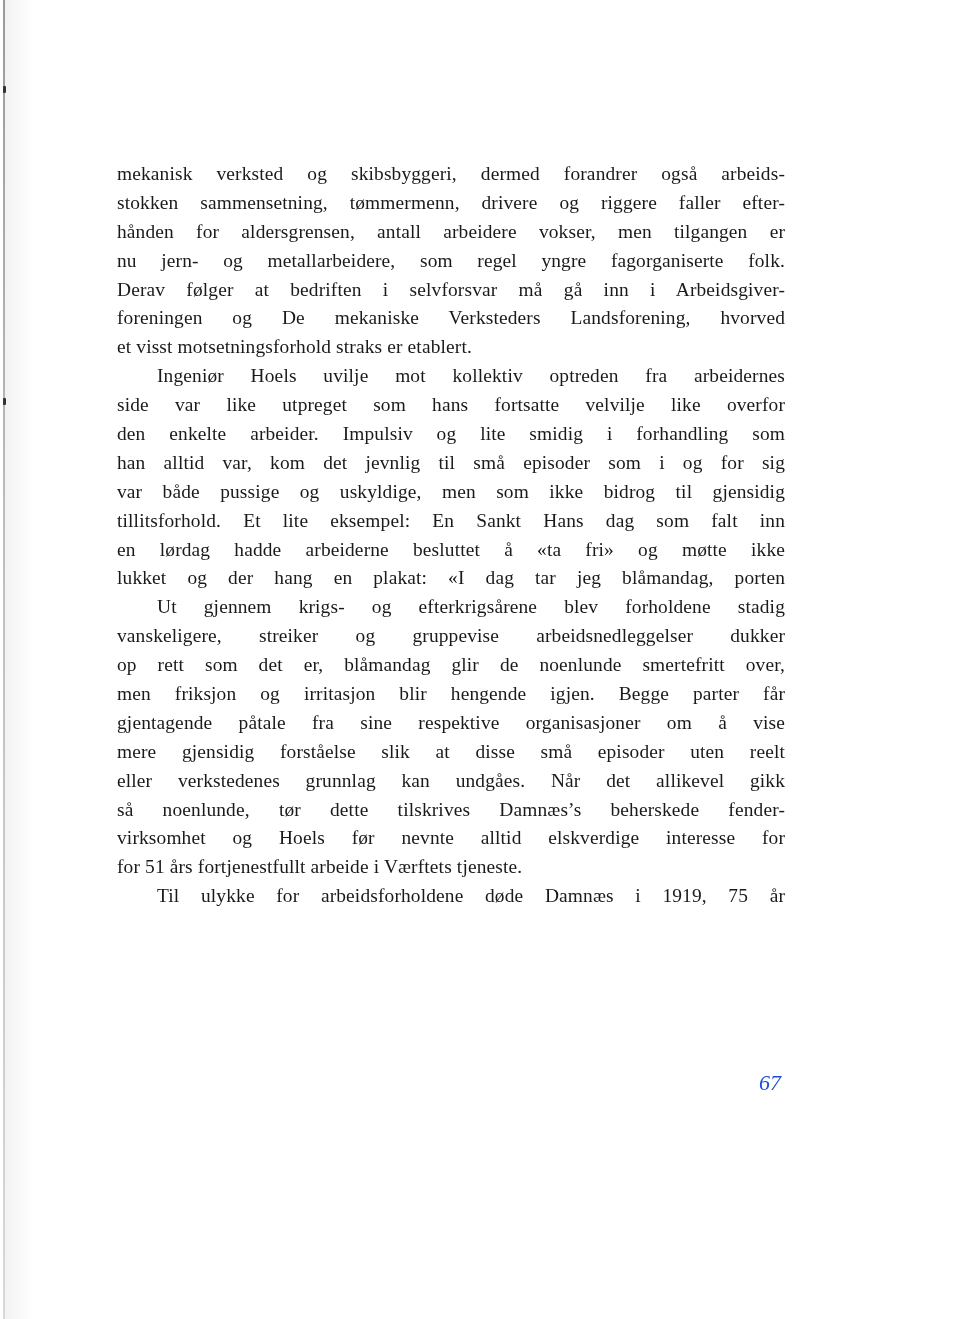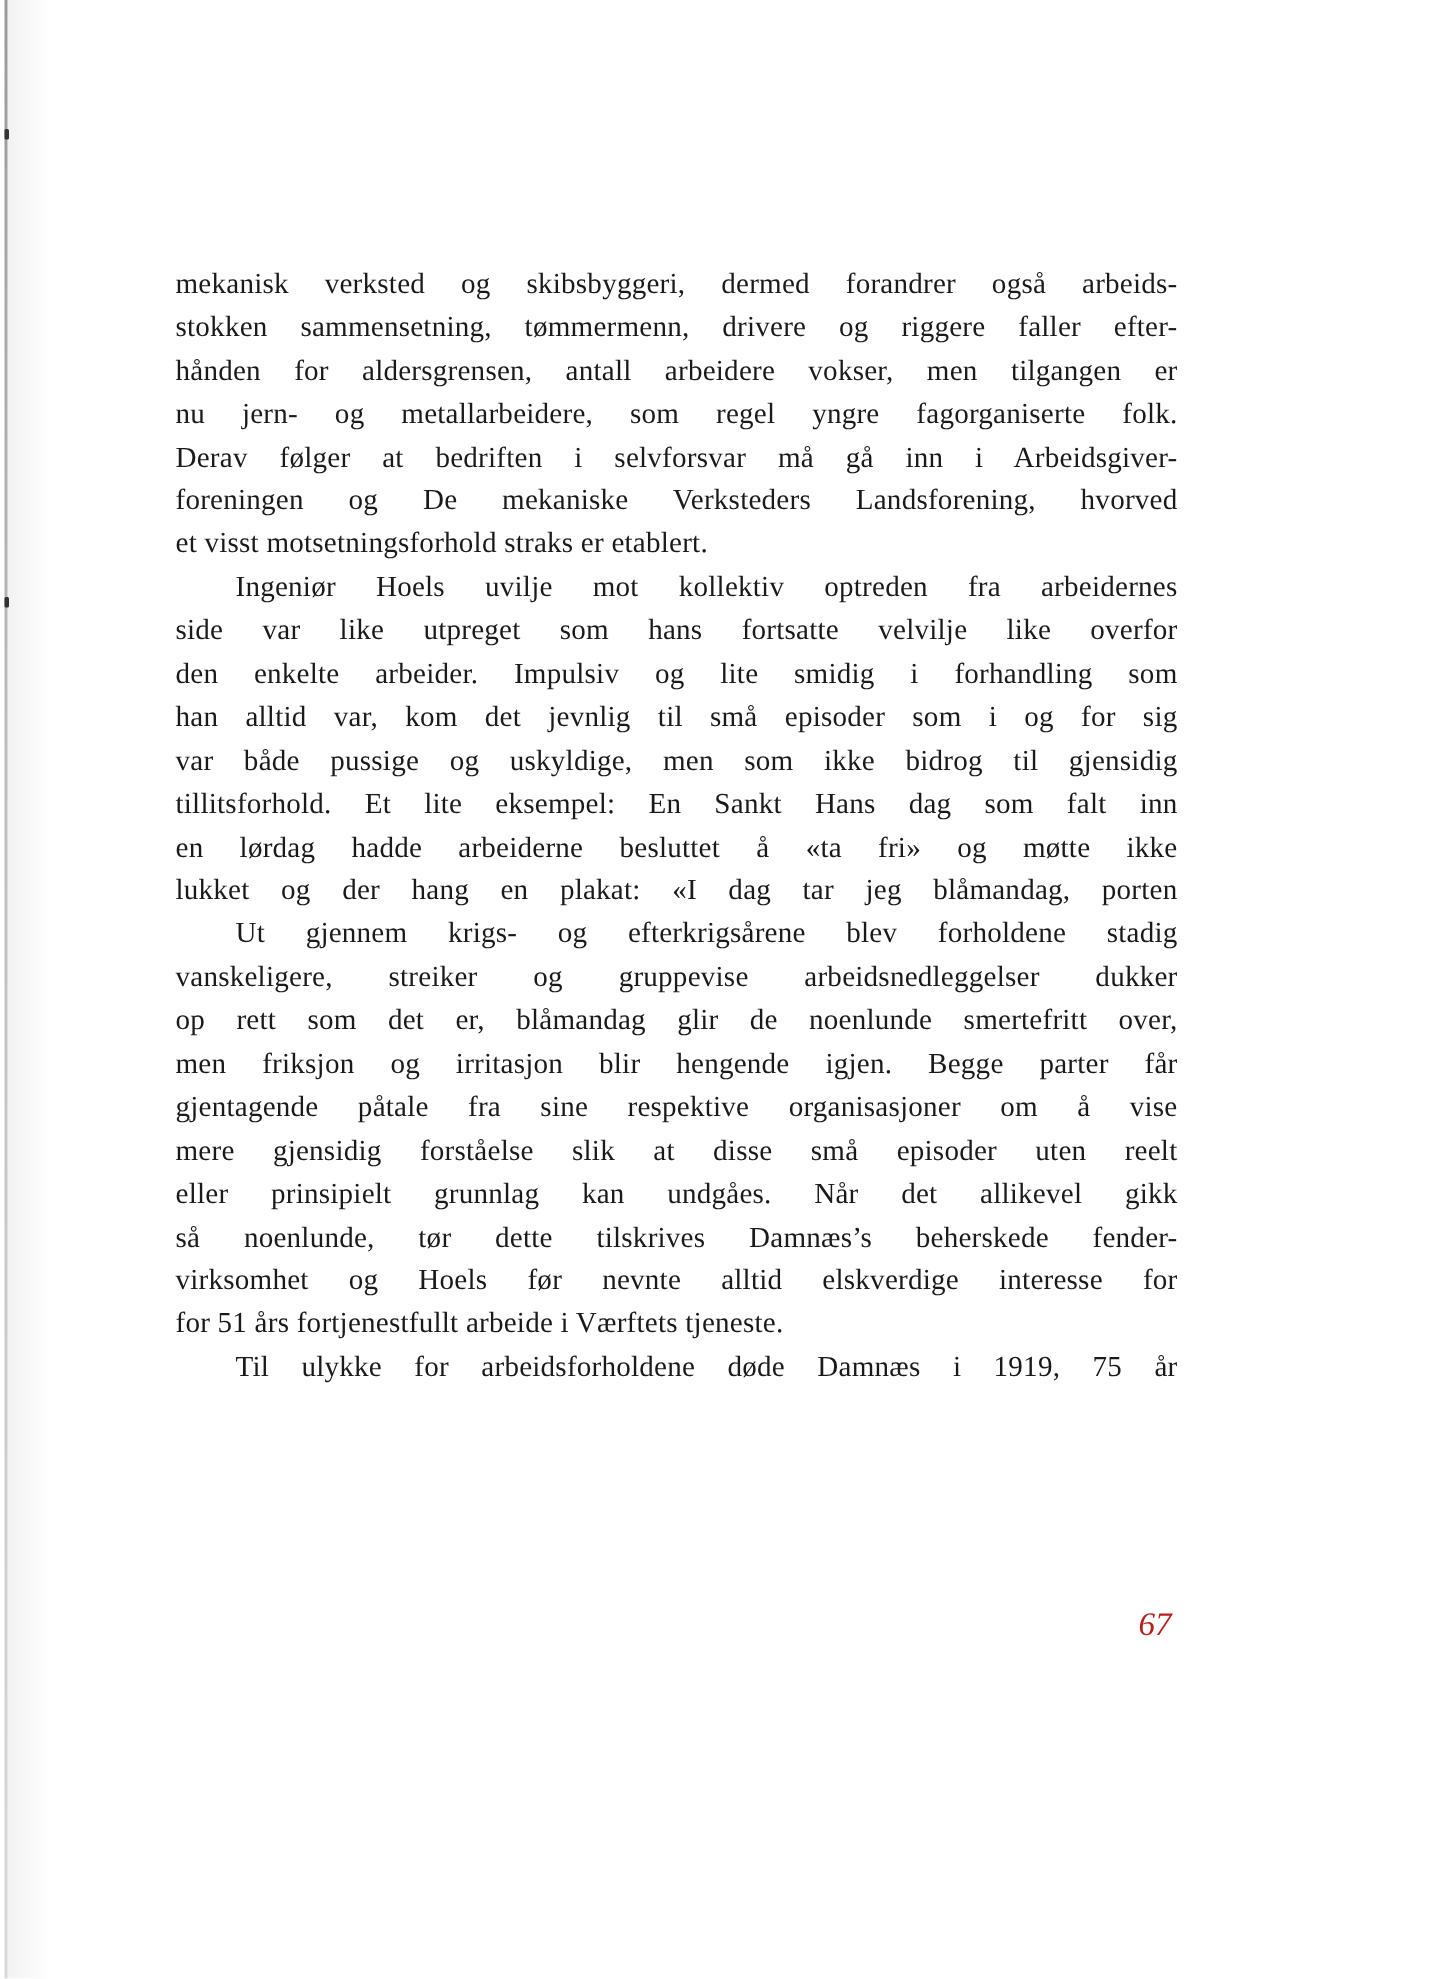--- a/index.html
+++ b/index.html
@@ -35,21 +35,21 @@
       position: absolute;
       left: 3px;
       width: 3px;
       height: 7px;
       background: #333;
       border-radius: 1px;
     }
     .text-block {
       position: absolute;
       left: 117px;
-      top: 176px;
+      top: 160px;
       width: 668px;
     }
     .line {
       display: block;
       height: 28.9px;
       line-height: 28.9px;
       font-size: 19.4px;
       white-space: nowrap;
       text-align: justify;
       text-align-last: justify;
@@ -60,21 +60,21 @@
     }
     .line.last {
       text-align-last: left;
     }
     .page-number {
       position: absolute;
       left: 759px;
       top: 1070px;
       font-size: 22px;
       font-style: italic;
-      color: #b91c1c;
+      color: #1d4ed8;
     }
   </style>
 </head>
 <body>
 
 <div class="page-edge-shadow"></div>
 <div class="page-edge"></div>
 <div class="edge-mark" style="top:86px;"></div>
 <div class="edge-mark" style="top:398px;"></div>
 
@@ -101,21 +101,21 @@
     <span class="line">lukket og der hang en plakat: «I dag tar jeg blåmandag, porten</span>
   </div>
 
   <div>
     <span class="line indent">Ut gjennem krigs- og efterkrigsårene blev forholdene stadig</span>
     <span class="line">vanskeligere, streiker og gruppevise arbeidsnedleggelser dukker</span>
     <span class="line">op rett som det er, blåmandag glir de noenlunde smertefritt over,</span>
     <span class="line">men friksjon og irritasjon blir hengende igjen. Begge parter får</span>
     <span class="line">gjentagende påtale fra sine respektive organisasjoner om å vise</span>
     <span class="line">mere gjensidig forståelse slik at disse små episoder uten reelt</span>
-    <span class="line">eller prinsipielt grunnlag kan undgåes. Når det allikevel gikk</span>
+    <span class="line">eller verkstedenes grunnlag kan undgåes. Når det allikevel gikk</span>
     <span class="line">så noenlunde, tør dette tilskrives Damnæs’s beherskede fender-</span>
     <span class="line">virksomhet og Hoels før nevnte alltid elskverdige interesse for</span>
     <span class="line last">for 51 års fortjenestfullt arbeide i Værftets tjeneste.</span>
   </div>
 
   <div>
     <span class="line indent">Til ulykke for arbeidsforholdene døde Damnæs i 1919, 75 år</span>
   </div>
 </div>
 

